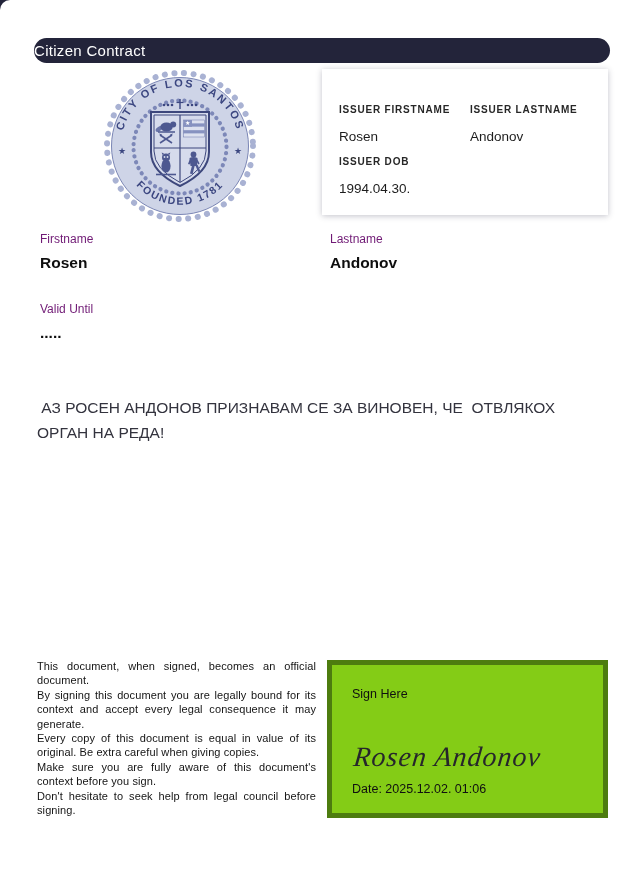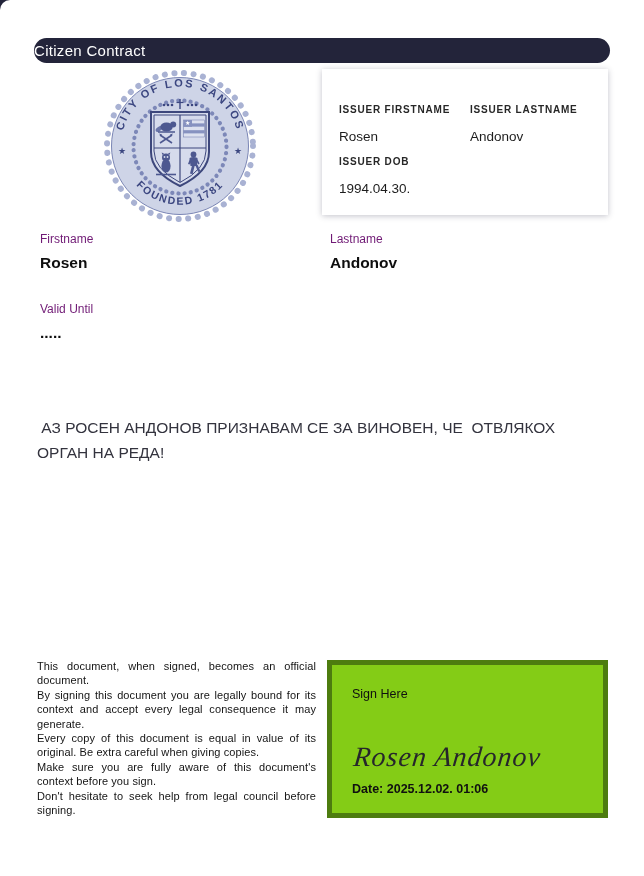--- a/index.html
+++ b/index.html
@@ -42,21 +42,21 @@
   .field-label { position:absolute; font-size:12px; color:#701a75; }
   .field-value { position:absolute; font-size:15.5px; font-weight:bold; color:#0e0e0e; }
   .lbl-firstname { left:40px; top:232px; }
   .val-firstname { left:40px; top:254px; }
   .lbl-lastname  { left:330px; top:232px; }
   .val-lastname  { left:330px; top:254px; }
   .lbl-validuntil{ left:40px; top:302px; }
   .val-validuntil{ left:40px; top:324px; }
 
   .info-body {
-    position:absolute; left:37px; top:415px; width:576px;
+    position:absolute; left:37px; top:395px; width:576px;
     font-size:15.5px; line-height:25px; color:#33333e;
     white-space:pre-wrap;
   }
 
   .terms-body {
     position:absolute; left:37px; top:659px; width:279px;
     font-size:11px; line-height:14.4px; color:#141414;
     letter-spacing:.1px; text-align:justify; white-space:pre-line;
   }
 
@@ -64,21 +64,21 @@
     position:absolute; left:327px; top:660px; width:281px; height:158px;
     background:#84cc16; border:5px solid #4d7c0f;
   }
   .sign-here { position:absolute; left:20px; top:22px; font-size:12.5px; color:#101010; }
   .signature-name {
     position:absolute; left:20px; top:76px;
     font-family:"Liberation Serif", serif; font-style:italic;
     font-size:28px; color:#26262b; letter-spacing:1px;
     transform:skewX(-6deg); transform-origin:left bottom;
   }
-  .date-line { position:absolute; left:20px; top:117px; font-size:12.5px; color:#101010;font-weight:bold; }
+  .date-line { position:absolute; left:20px; top:117px; font-size:12.5px; color:#101010; }
 </style>
 </head>
 <body>
 
 <div class="page">
 
   <div class="corner-artifact"></div>
   <div class="corner-mask"></div>
 
   <div class="section-bar bar-title">

